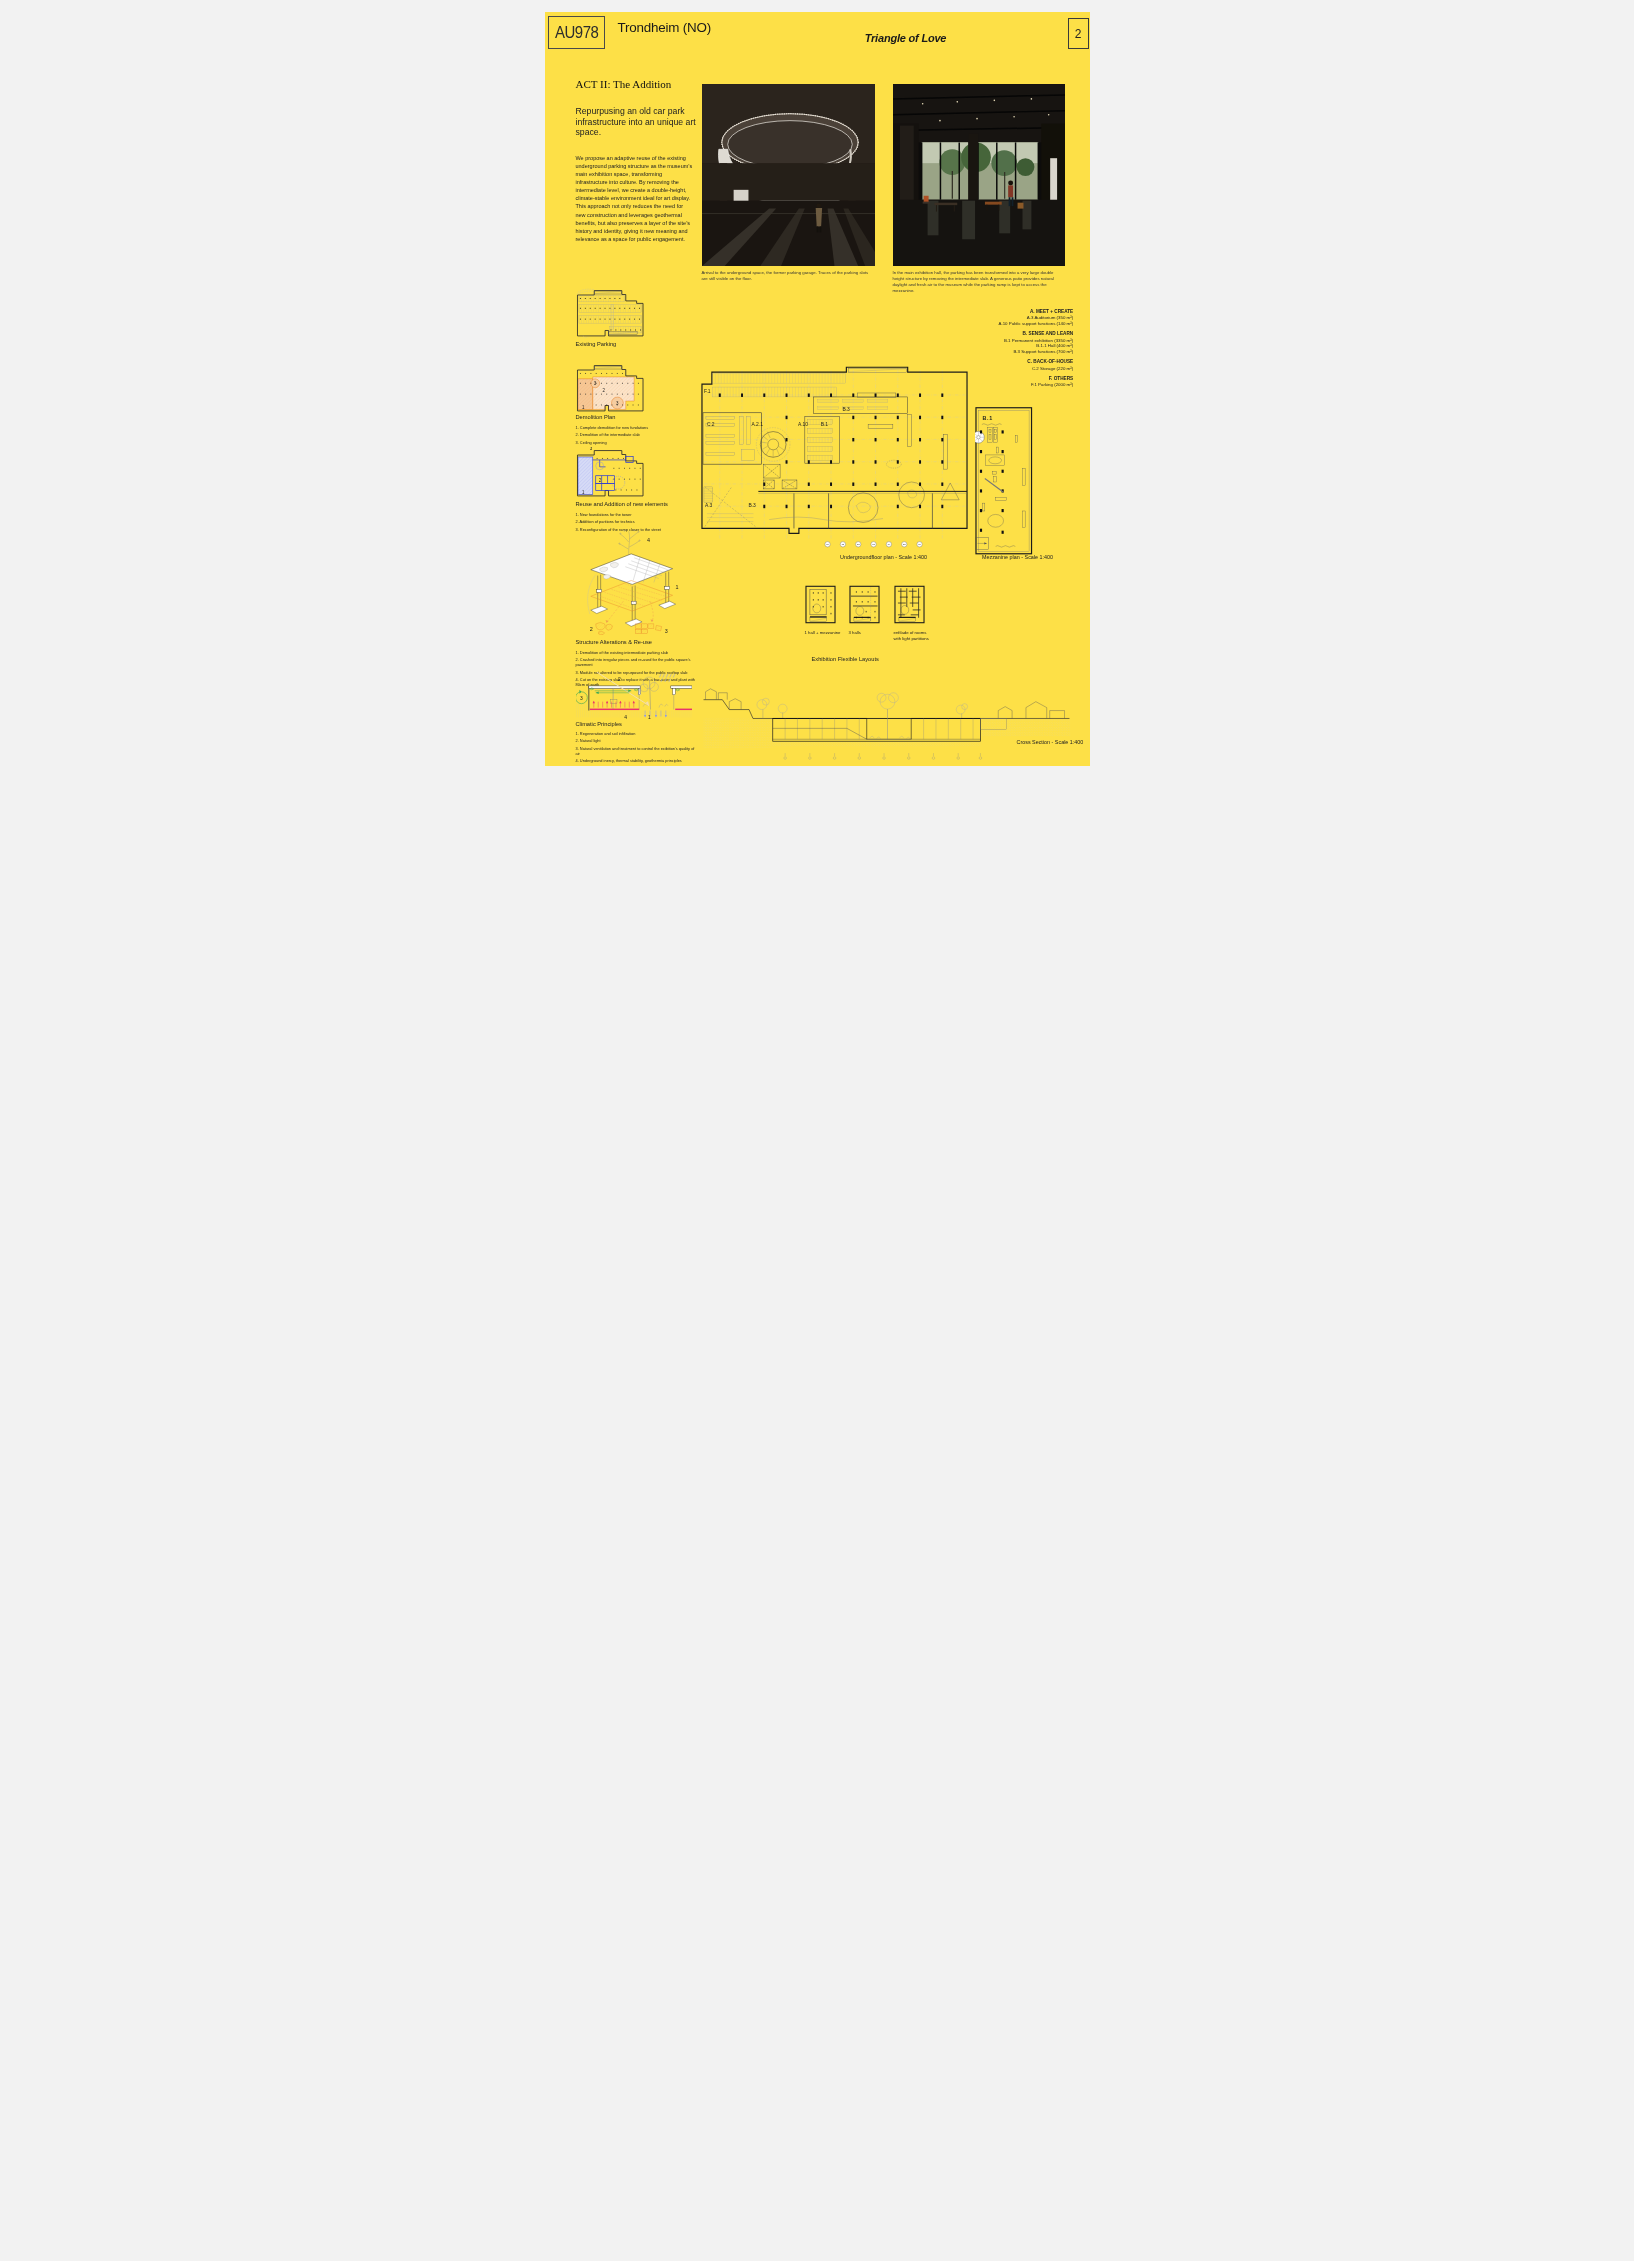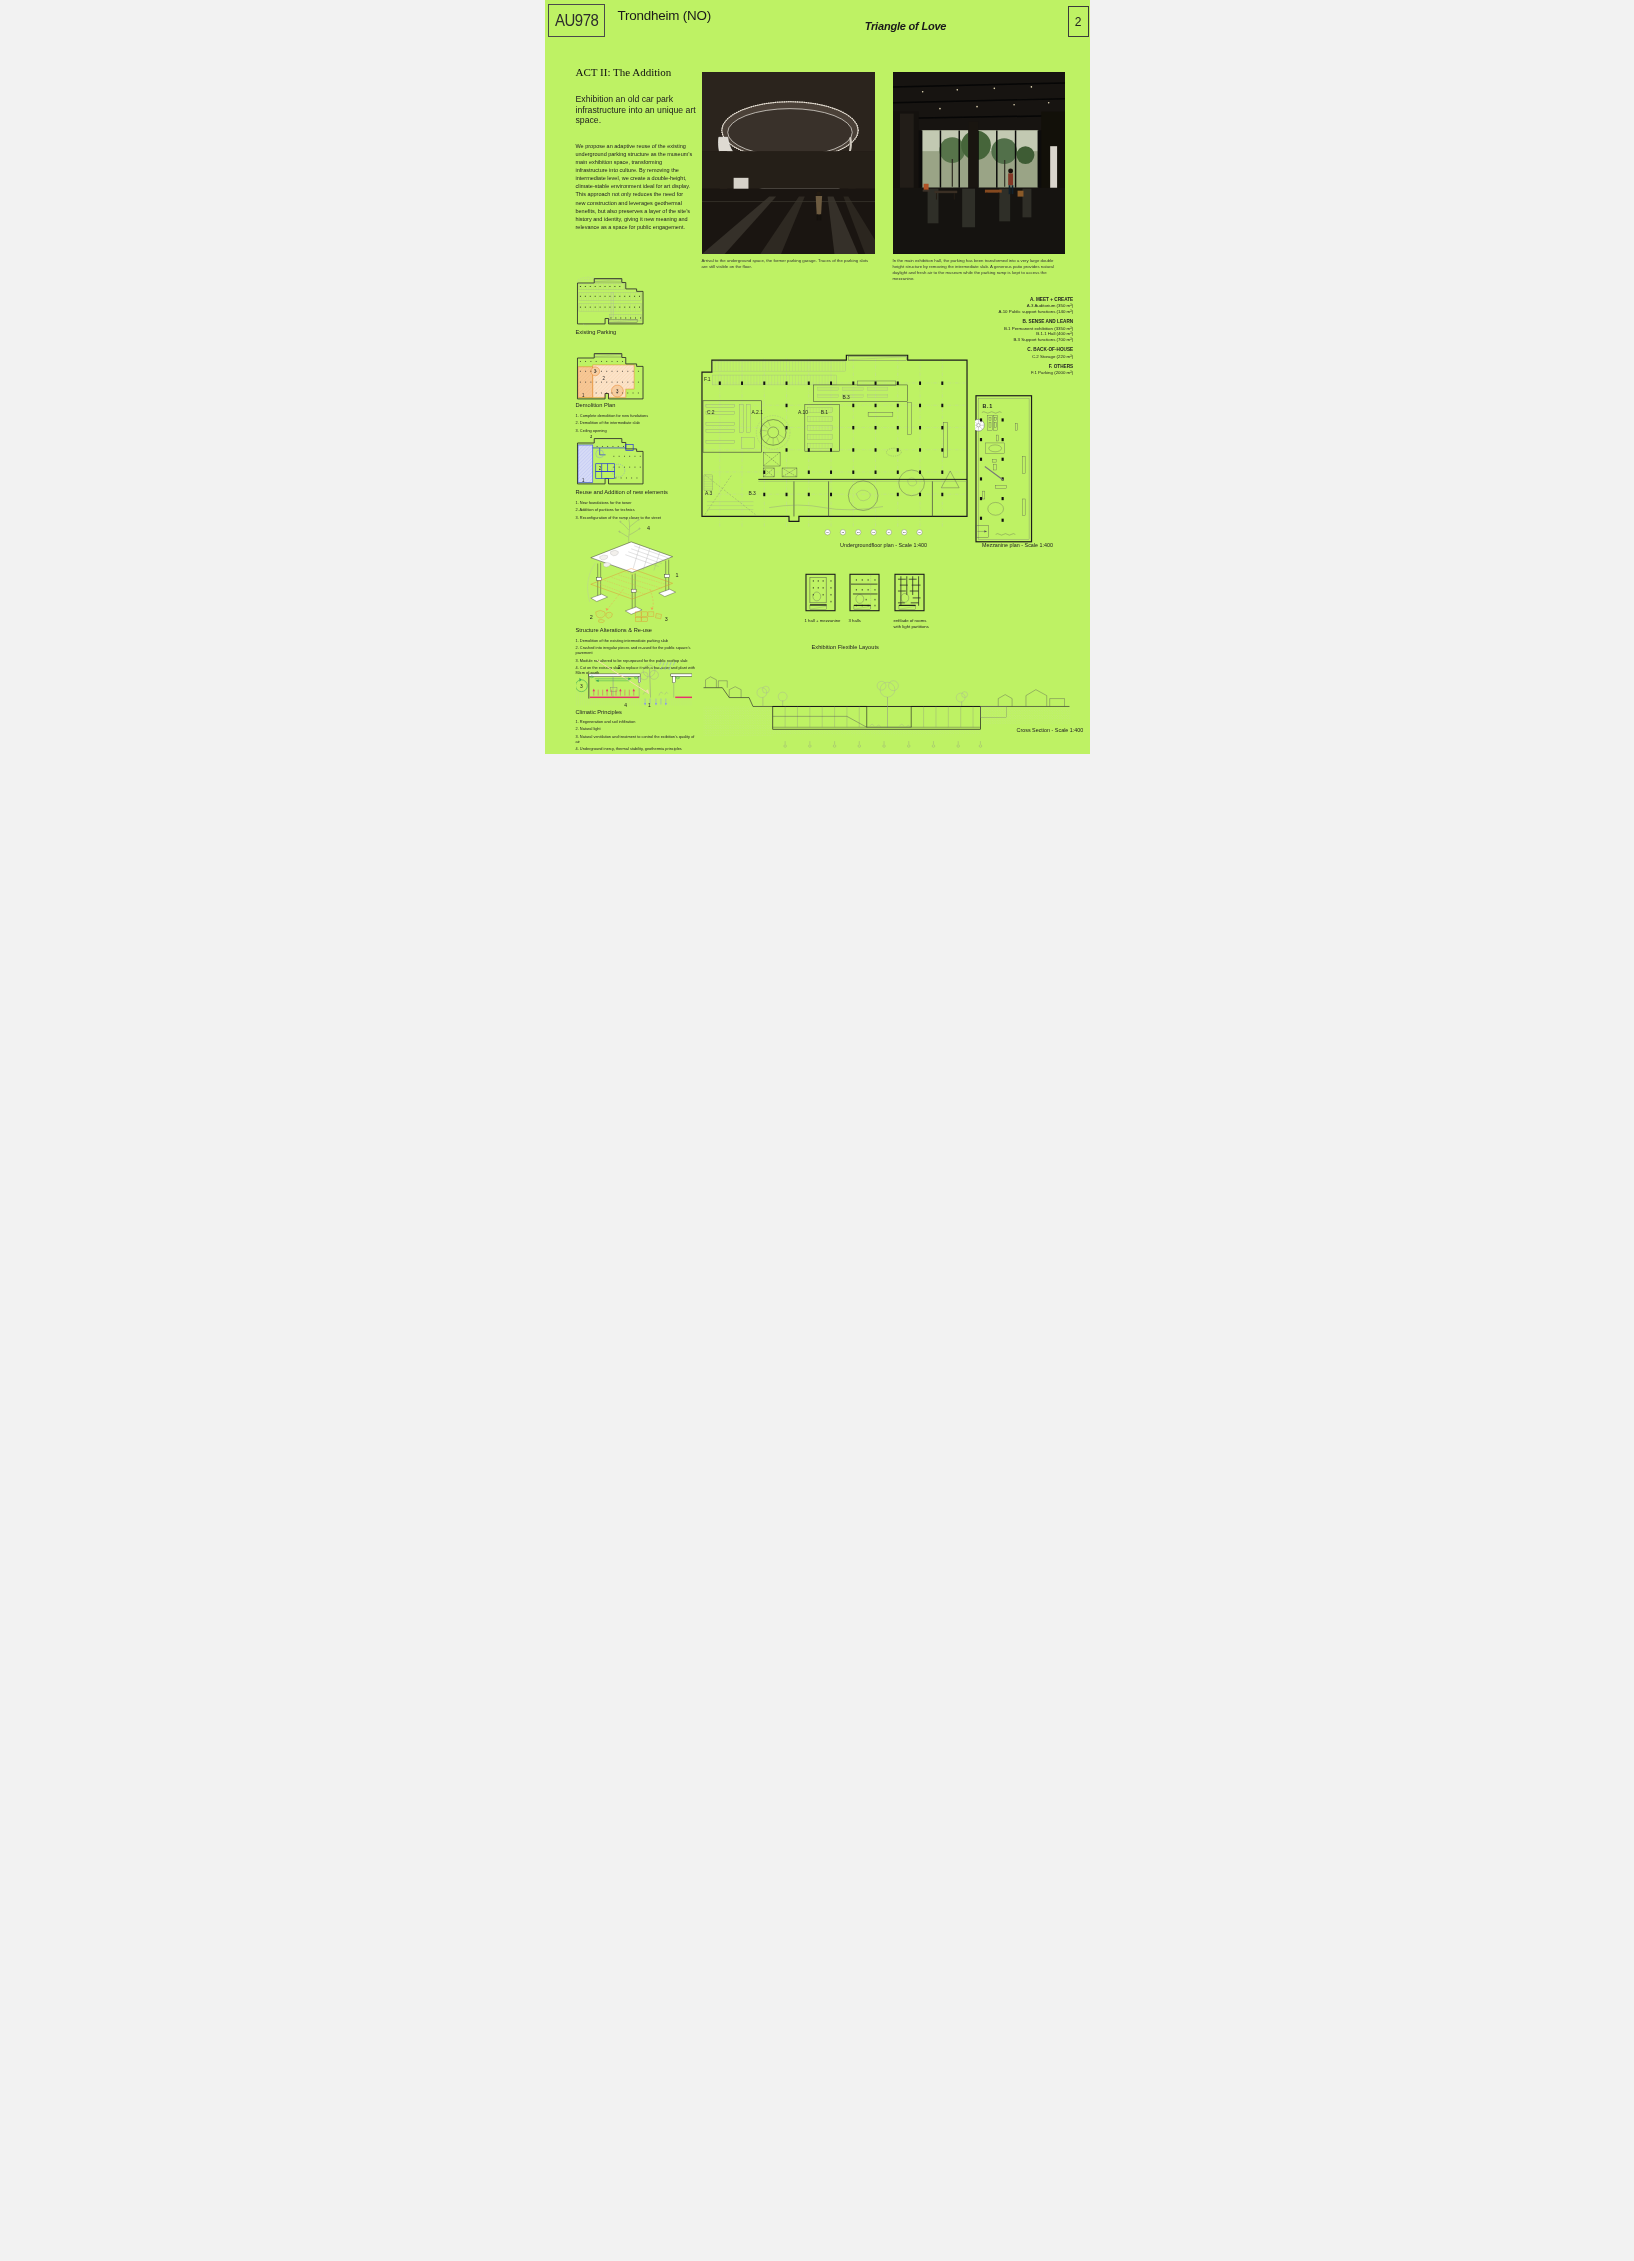--- a/index.html
+++ b/index.html
@@ -1,16 +1,16 @@
 <!DOCTYPE html>
 <html style="font-size:8px"><head>
 <meta charset="utf-8">
 <style>
   html,body{margin:0;padding:0;background:#f2f2f2;}
-  #board{position:relative;width:545px;height:754px;margin:0 auto;background:#bef264;
+  #board{position:relative;width:545px;height:754px;margin:12px auto;background:#fde047;
          font-family:"Liberation Sans","DejaVu Sans",sans-serif;color:#1a1a1a;overflow:hidden;}
   .abs{position:absolute;}
   .au-box{left:3.5px;top:3.5px;width:55px;height:31px;border:0.8px solid #4a4a4a;
           display:flex;align-items:center;justify-content:center;font-size:16.3px;color:#2d2d2d;
           letter-spacing:-0.5px;transform-origin:left center;}
   .au-box span{display:inline-block;transform:scaleX(.92);}
   .location{left:73px;top:8px;font-size:13.4px;font-weight:normal;letter-spacing:-0.2px;}
   .board-title{left:361px;top:20px;transform:translateX(-50%);font-size:11px;font-weight:bold;font-style:italic;letter-spacing:-0.2px;text-align:right;}
   .page-box{left:523px;top:6.4px;width:19px;height:29px;border:0.7px solid #3a3a3a;
             display:flex;align-items:center;justify-content:center;font-size:12px;color:#222;}
@@ -38,21 +38,21 @@
   <div class="abs au-box">
     <span>AU978</span>
   </div>
   <div class="abs location">Trondheim (NO)</div>
   <div class="abs board-title">Triangle of Love</div>
   <div class="abs page-box">
     <span>2</span>
   </div>
 
   <div class="abs act-title">ACT II: The Addition</div>
-  <div class="abs subtitle">Exhibition an old car park infrastructure into an unique art space.</div>
+  <div class="abs subtitle">Repurpusing an old car park infrastructure into an unique art space.</div>
   <div class="abs intro-body">We propose an adaptive reuse of the existing underground parking structure as the museum’s main exhibition space, transforming infrastructure into culture. By removing the intermediate level, we create a double-height, climate-stable environment ideal for art display. This approach not only reduces the need for new construction and leverages geothermal benefits, but also preserves a layer of the site’s history and identity, giving it new meaning and relevance as a space for public engagement.</div>
 
   <div class="abs render" style="left:157px;top:72px;width:173px;height:182px;">
     <svg width="173" height="182" viewBox="0 0 350 368">
       <rect x="0" y="0" width="350" height="368" fill="#201a15"></rect>
       <rect x="0" y="0" width="350" height="160" fill="#2b241d"></rect>
       <ellipse cx="178" cy="118" rx="138" ry="58" fill="#4b4138" stroke="#cfc8bc" stroke-width="2"></ellipse>
       <ellipse cx="178" cy="122" rx="126" ry="48" fill="#39312a" stroke="#efece5" stroke-width="1.4"></ellipse>
       <ellipse cx="178" cy="118" rx="138" ry="58" fill="none" stroke="#efe9df" stroke-width="2.4" stroke-dasharray="2,2.5"></ellipse>
       <path d="M52,132 C58,196 150,218 232,224 C300,229 312,266 262,302 L216,302 C252,272 244,252 182,246 C88,239 26,198 34,132 Z" fill="#dedad2" stroke="#f4f2ee" stroke-width="1.4"></path>

